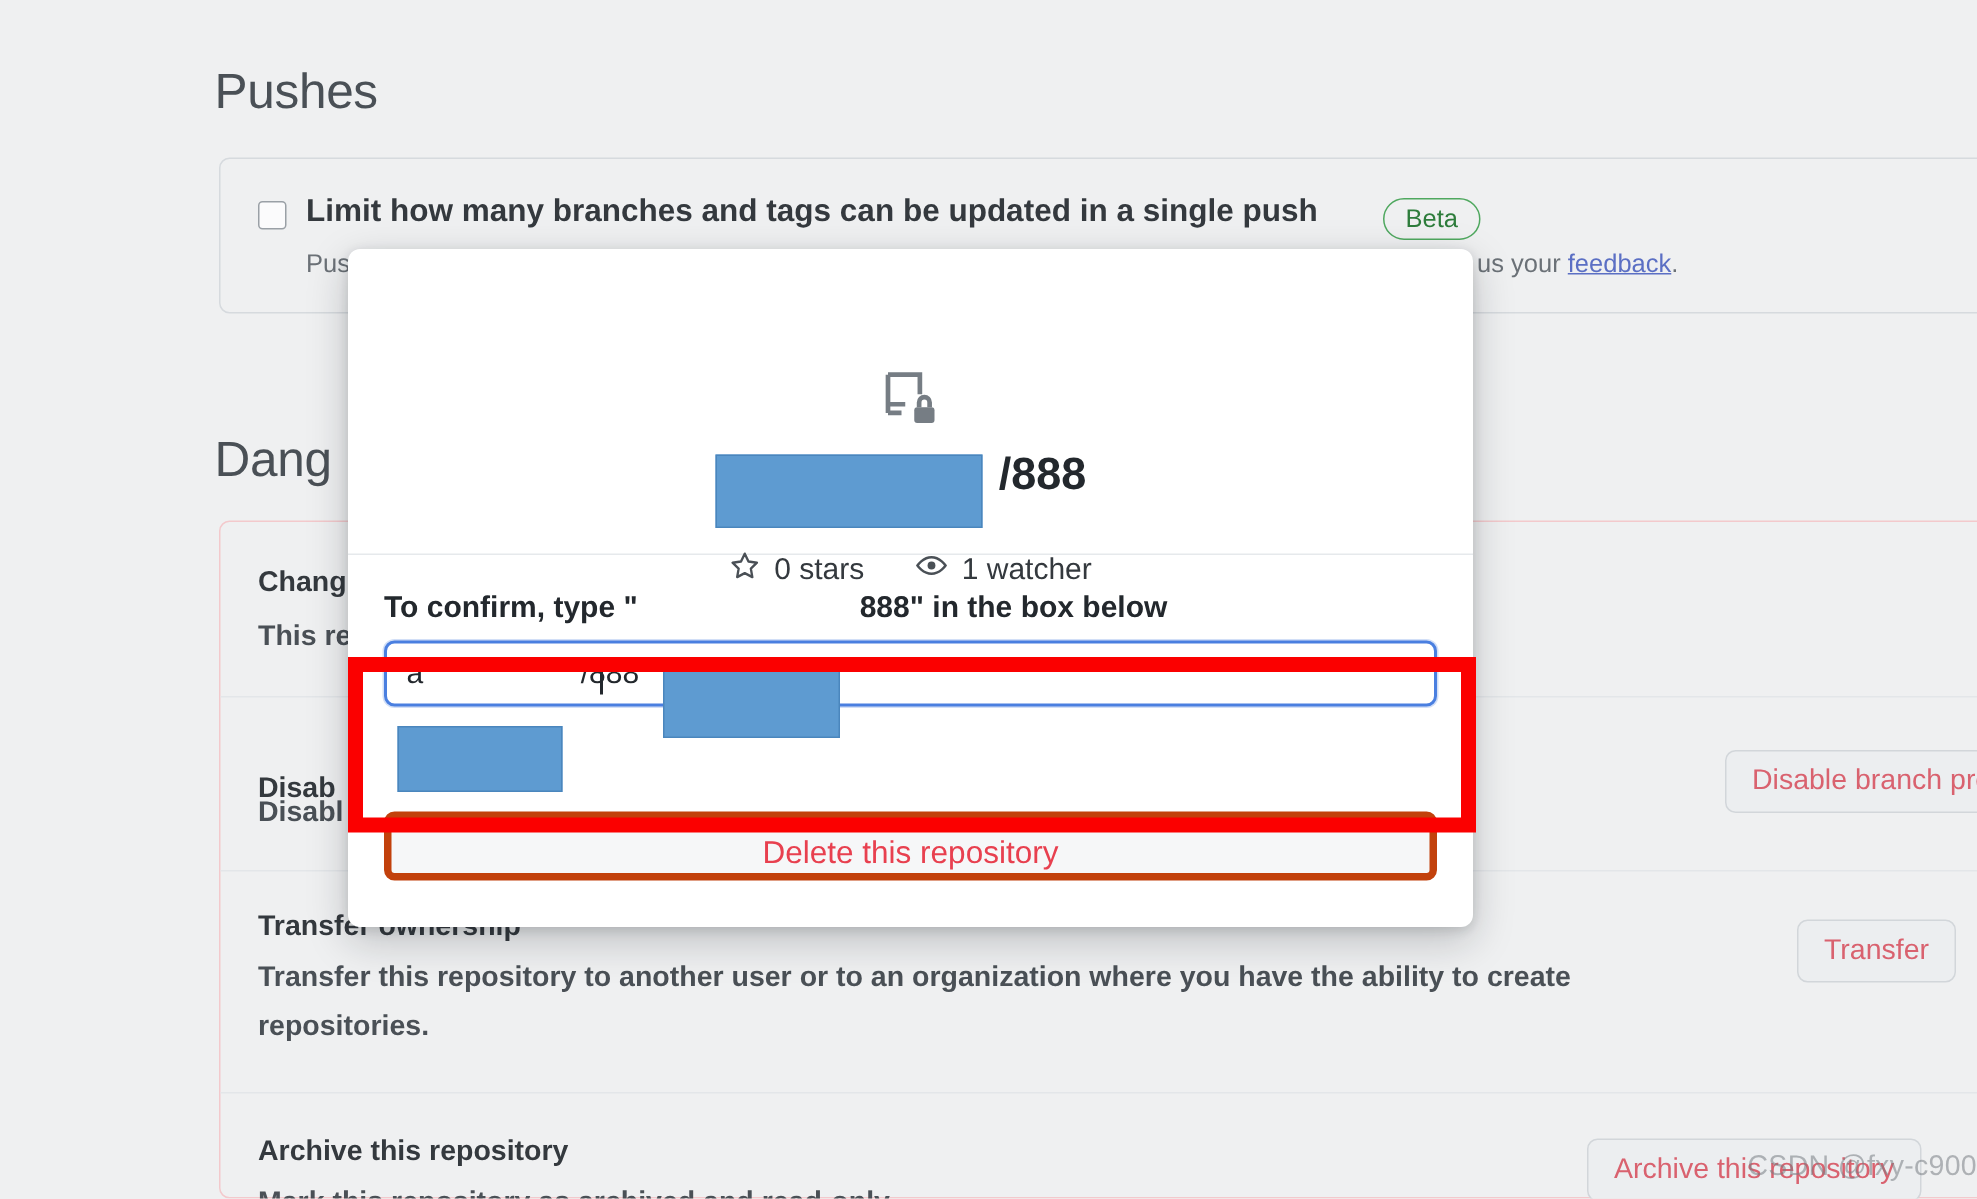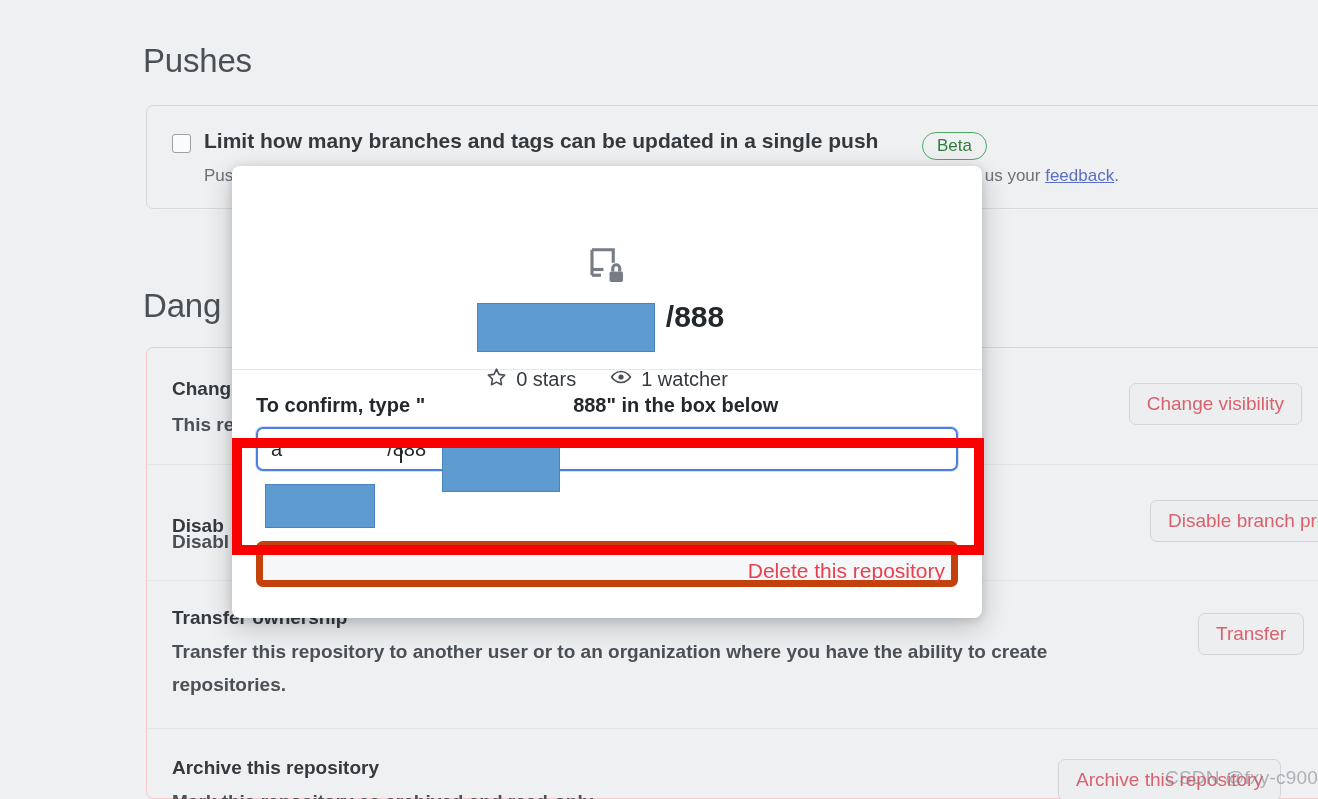--- a/index.html
+++ b/index.html
@@ -224,25 +224,25 @@
     left: 142px; top: 9px;
     width: 2px; height: 25px;
     background: #23282d;
   }
 
   .delete-btn {
     position: absolute;
     left: 24px; top: 375px;
     width: 702px; height: 46px;
     background: #f6f7f8;
-    border: 7px solid #c2410c;
+    border: 5px solid #c2410c;
     border-radius: 7px;
     color: #e8404f;
     font-size: 21px;
-    text-align: right;
+    text-align: center;
     line-height: 44px;
     font-family: "Liberation Sans", sans-serif;
   }
 
   
   .redact {
     position: absolute;
     background: #5e9bd1;
     border: 1px solid #4a86bd;
   }
@@ -285,21 +285,20 @@
       </div>
     </div>
 
     <div class="section-title" id="danger-title">Dang</div>
 
     <div class="danger-card">
 
       <div class="dz-row first" style="top:0;height:116px;">
         <div class="dz-title" style="left:25px;top:30px;">Chang</div>
         <div class="dz-desc" style="left:25px;top:60px;">This re</div>
-        <button class="dz-btn" style="right:53px;top:35px;">Change visibility</button>
       </div>
 
       <div class="dz-row" style="top:116px;height:116px;">
         <div class="dz-title" style="left:25px;top:30px;margin-top:20px;">Disab</div>
         <div class="dz-desc" style="left:25px;top:60px;">Disabl</div>
         <button class="dz-btn" style="left:1003px;top:35px;">Disable branch protection rules</button>
       </div>
 
       <div class="dz-row" style="top:232px;height:148px;">
         <div class="dz-title" style="left:25px;top:26px;">Transfer ownership</div>

